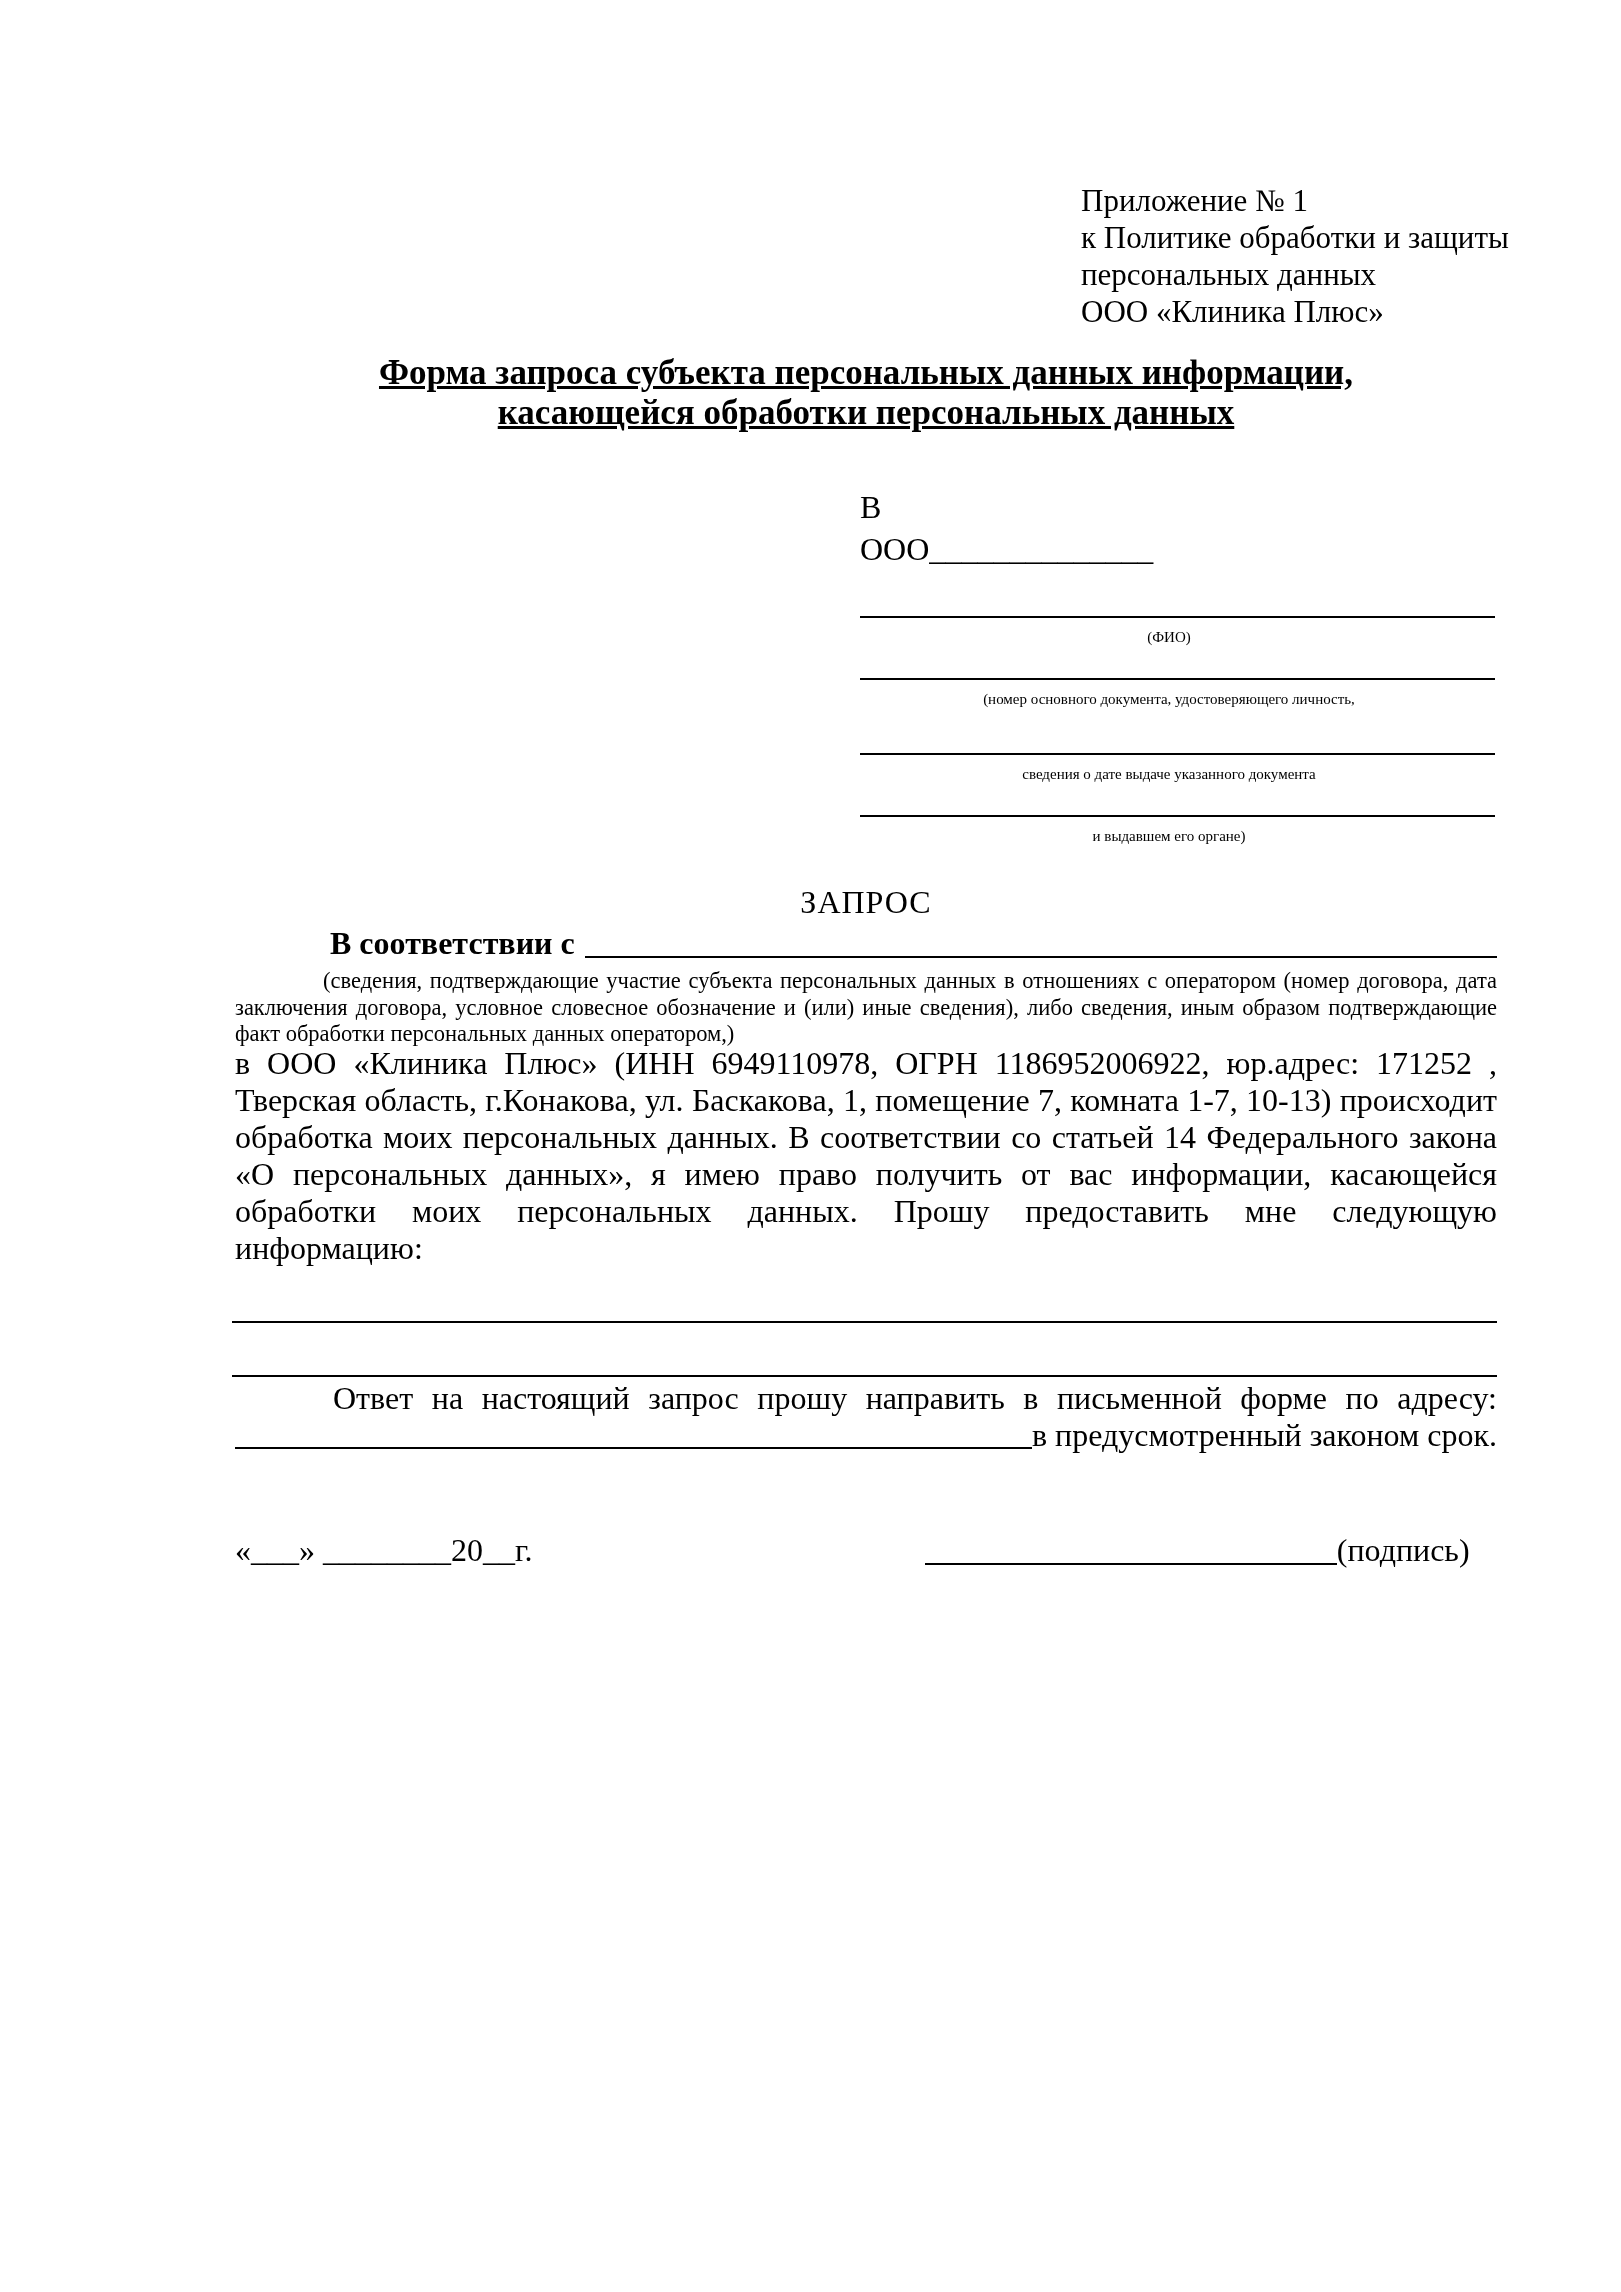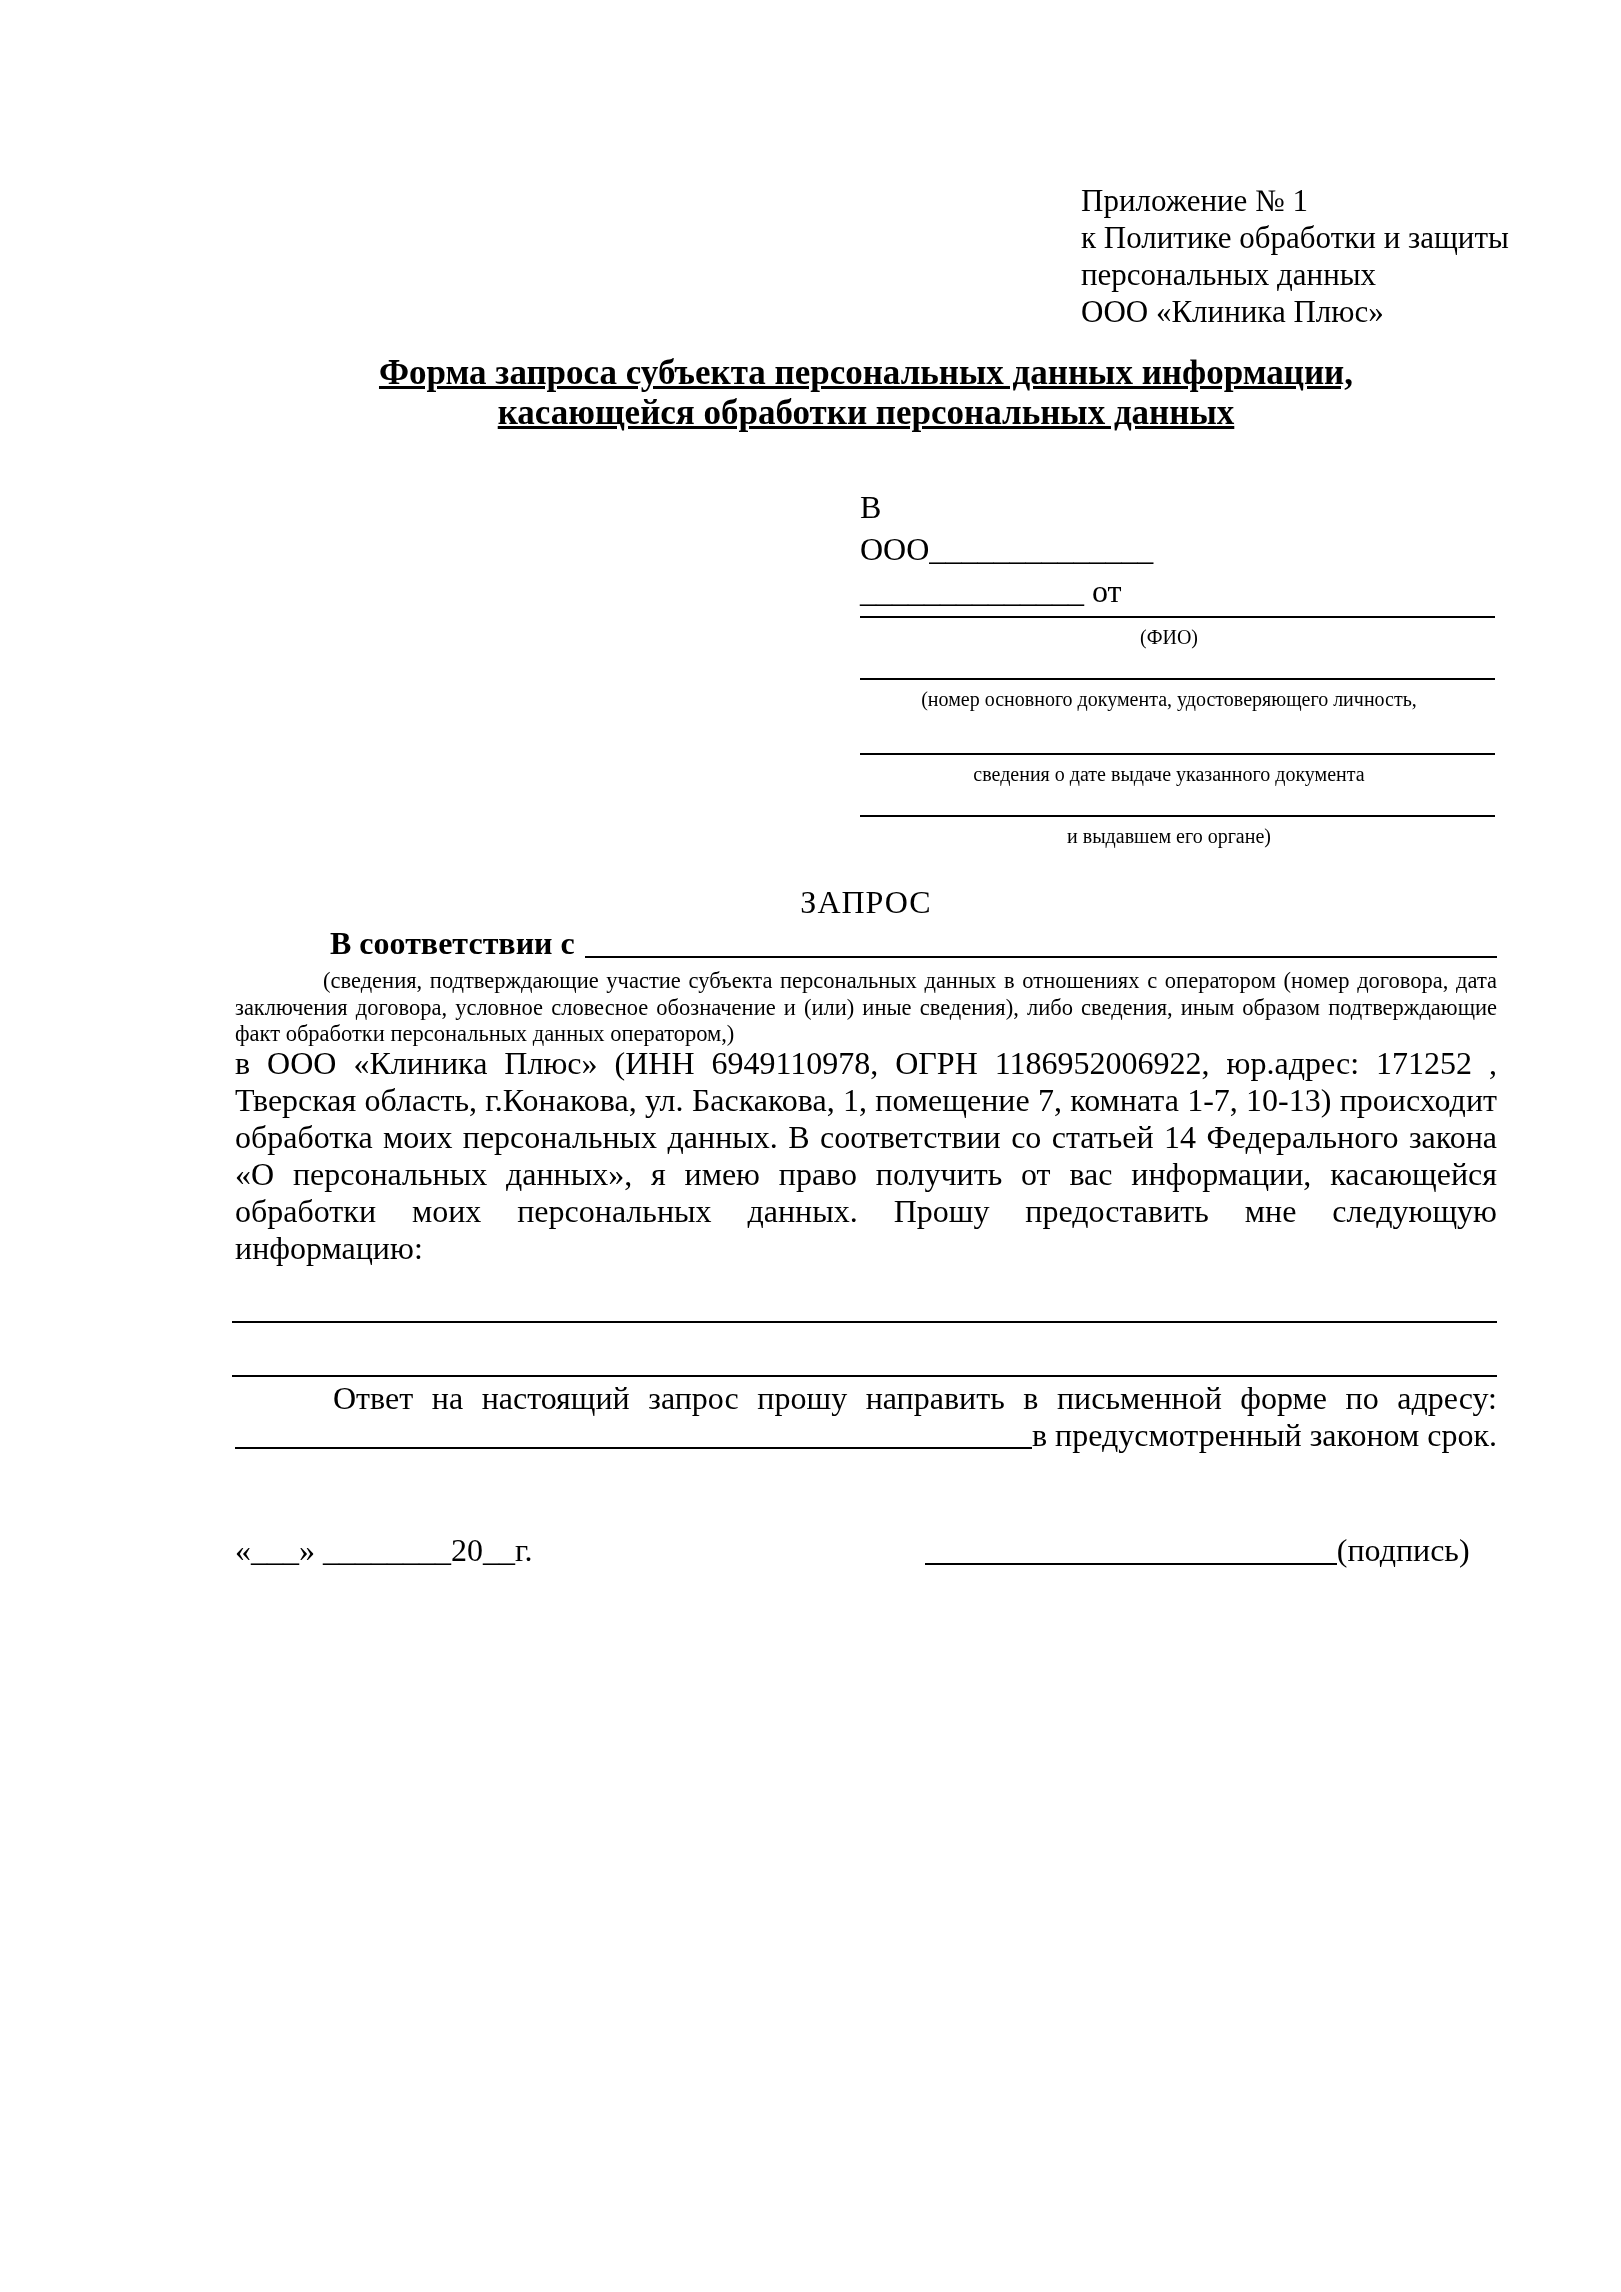--- a/index.html
+++ b/index.html
@@ -15,21 +15,21 @@
   }
   .abs{position:absolute;}
   
   .appendix{left:1081px;top:182px;font-size:31px;line-height:37px;white-space:nowrap;}
   
   .doc-title{left:235px;top:353px;width:1262px;text-align:center;font-weight:bold;font-size:35px;line-height:40px;text-decoration:underline;}
   
   .addr{left:860px;width:635px;font-size:32px;line-height:42px;}
   .addr-top{top:486px;}
   .addr-line{position:absolute;left:0;right:0;border-top:2px solid #000;}
-  .addr-cap{position:absolute;left:0;right:17px;text-align:center;font-size:20px;line-height:26.5px;}
+  .addr-cap{position:absolute;left:0;right:17px;text-align:center;font-size:15px;line-height:26.5px;}
   .fgroup{left:860px;width:635px;}
   
   .zapros{left:235px;top:883px;width:1262px;text-align:center;font-size:32px;line-height:39px;letter-spacing:1px;}
   .intro{left:235px;top:924px;width:1262px;font-size:32px;line-height:39px;display:flex;align-items:flex-end;font-weight:bold;}
   .intro .lead{margin-left:95px;white-space:nowrap;}
   .fill{flex:1 1 auto;border-bottom:2.9px solid #000;margin-bottom:4.9px;margin-left:9.8px;}
   .fineprint{left:235px;top:968px;width:1262px;font-size:22.5px;line-height:26.5px;text-align:justify;text-indent:88px;}
   .bodytext{left:235px;top:1045px;width:1262px;font-size:32px;line-height:37px;text-align:justify;}
   .ruled{left:232px;width:1265px;border-top:2.9px solid #000;}
   .reply1{left:235px;top:1380px;width:1262px;font-size:32px;line-height:37px;text-align:justify;text-align-last:justify;text-indent:98px;}
@@ -55,21 +55,20 @@
   </div>
 
   <div class="abs doc-title">
     <div>Форма запроса субъекта персональных данных информации,</div>
     <div>касающейся обработки персональных данных</div>
   </div>
 
   <div class="abs addr addr-top">
     <div>В</div>
     <div class="nowrap"><span>ООО</span><span>______________</span></div>
-    <div class="nowrap"><span>______________</span> <span>от</span></div>
   </div>
 
   <div class="abs fgroup" style="top:616px;height:59px;">
     <div class="addr-line" style="top:0;"></div>
     <div class="addr-cap" style="top:7.8px;">(ФИО)</div>
   </div>
 
   <div class="abs fgroup" style="top:678px;height:59px;">
     <div class="addr-line" style="top:0;"></div>
     <div class="addr-cap" style="top:7.8px;">(номер основного документа, удостоверяющего личность,</div>

